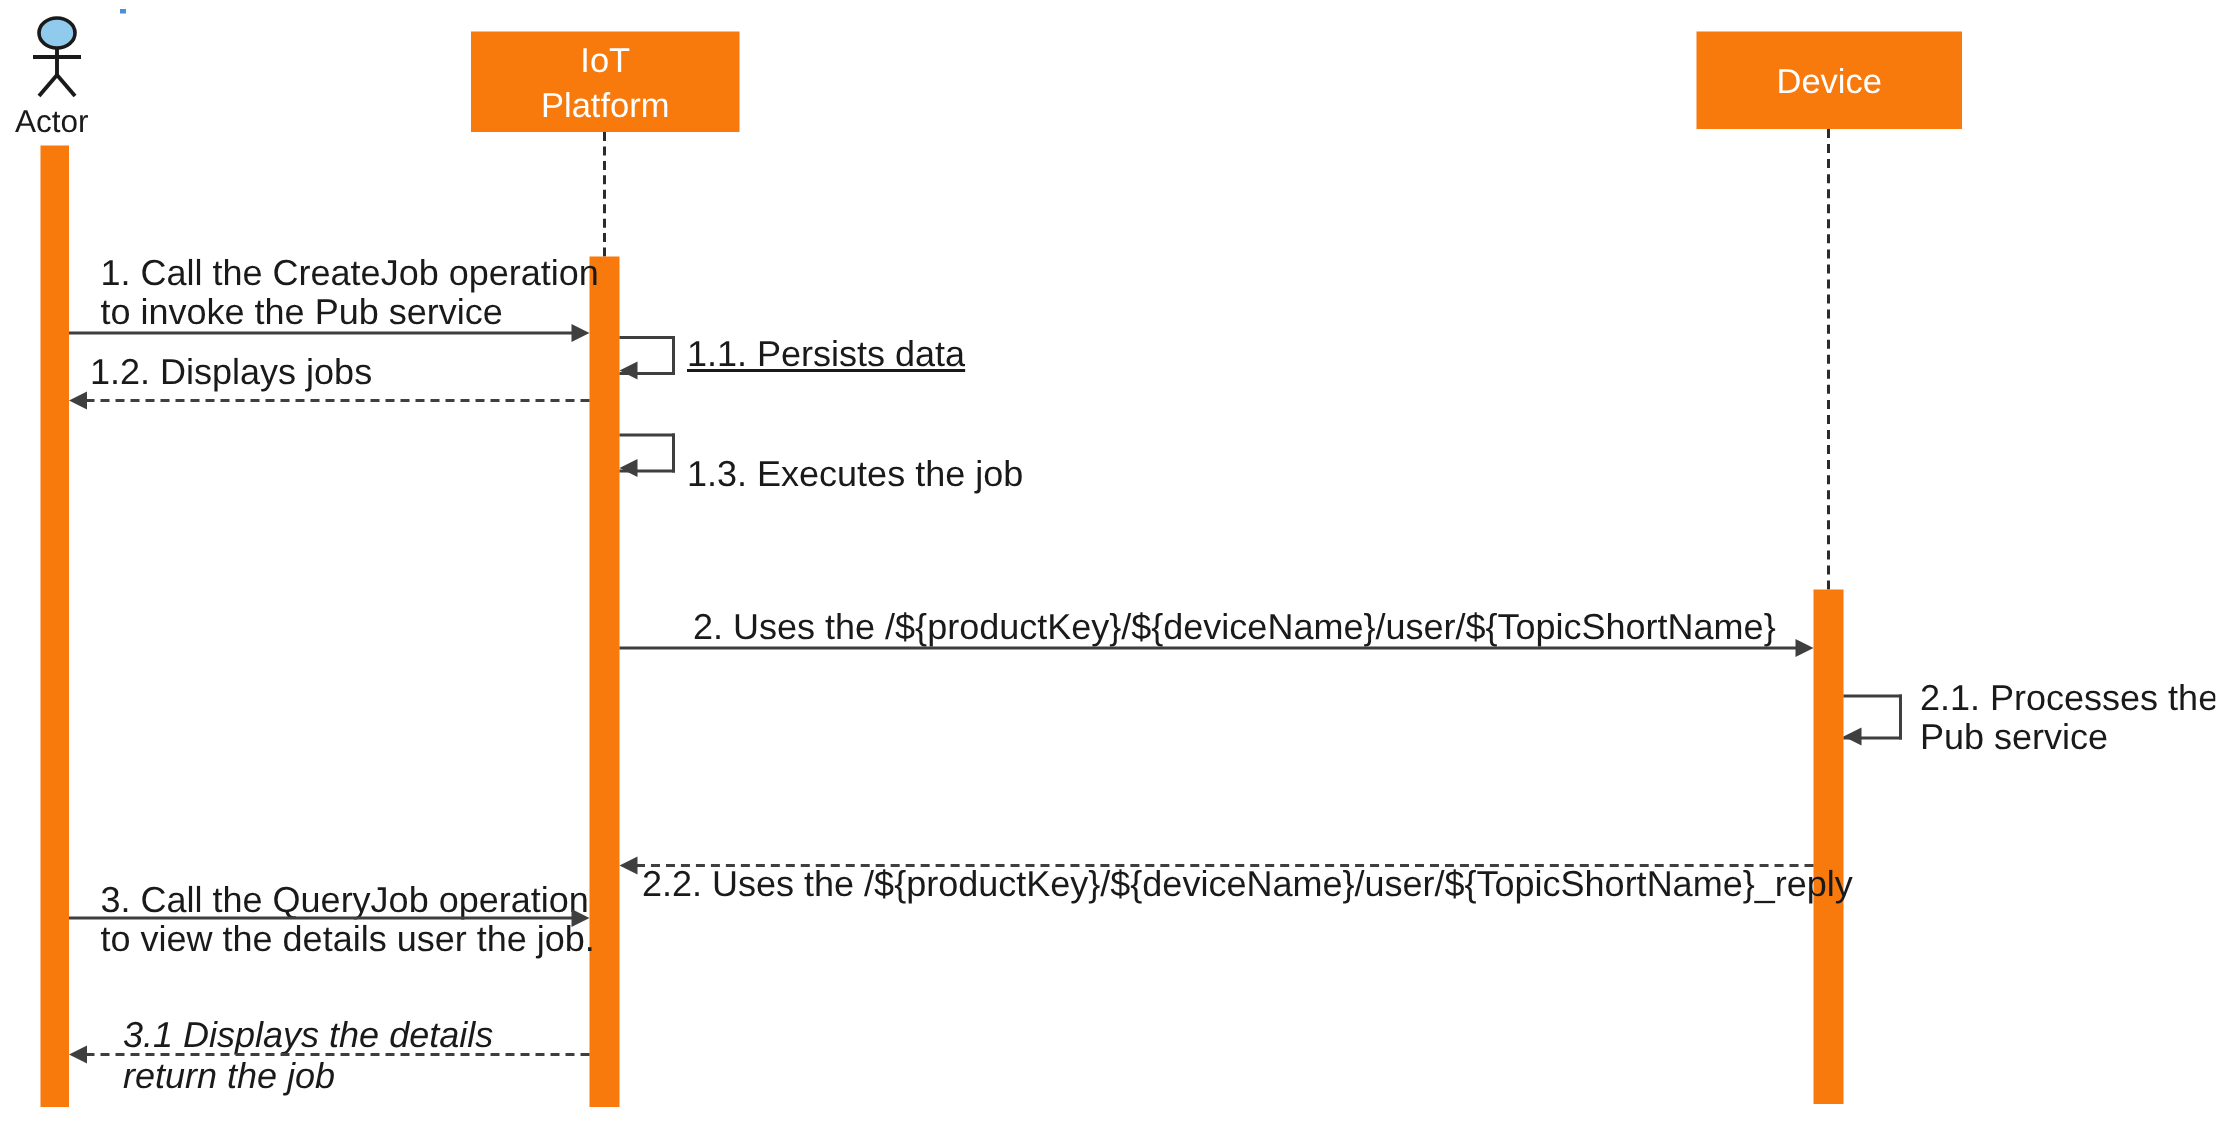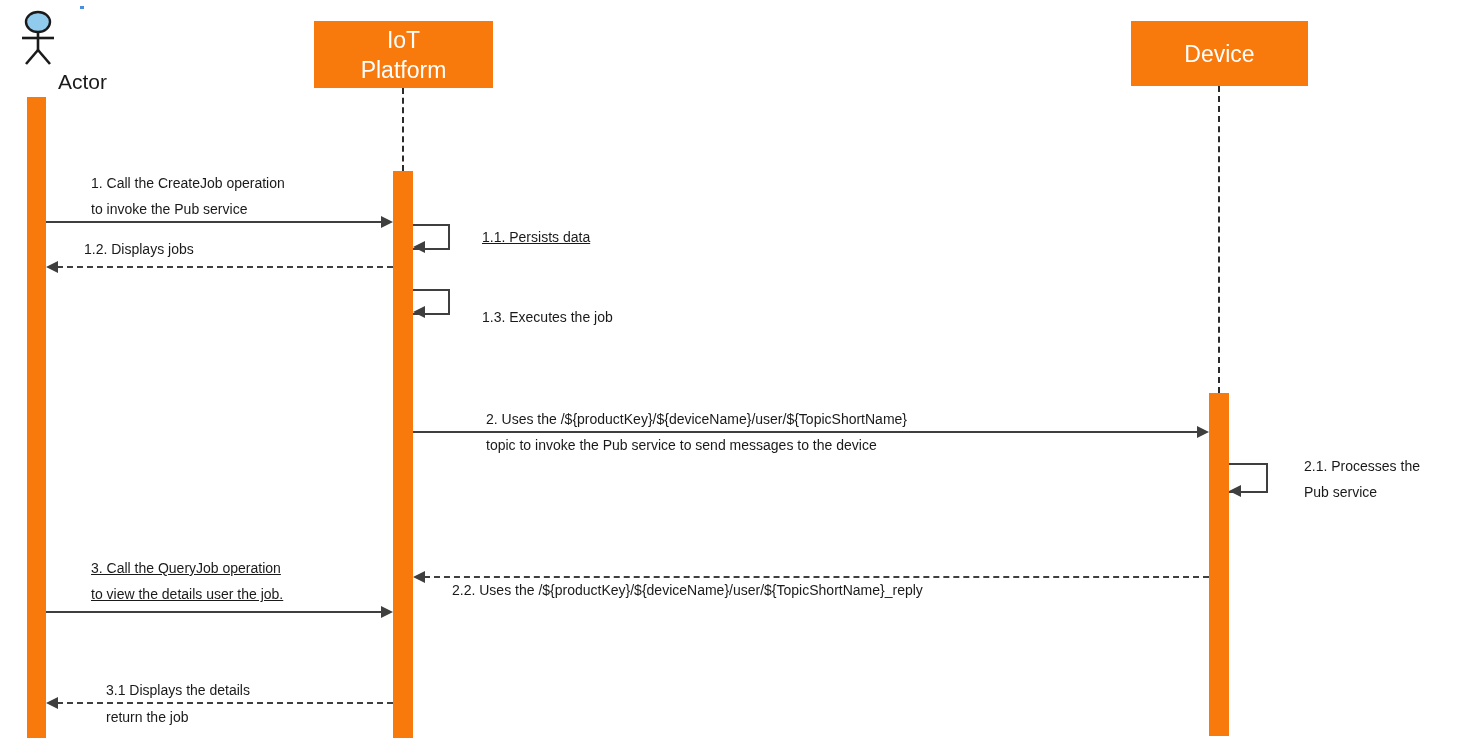--- a/index.html
+++ b/index.html
@@ -23,23 +23,23 @@
   
   .arr-r{position:absolute;width:0;height:0;border-top:6px solid transparent;
          border-bottom:6px solid transparent;border-left:12px solid #3F3F3F;}
   .arr-l{position:absolute;width:0;height:0;border-top:6px solid transparent;
          border-bottom:6px solid transparent;border-right:12px solid #3F3F3F;}
 
   
   .loop{position:absolute;border:2px solid #3F3F3F;border-left:none;background:transparent;}
 
   
-  .msg{position:absolute;font-size:14px;line-height:26px;white-space:nowrap;margin-left:24px;}
+  .msg{position:absolute;font-size:24px;line-height:26px;white-space:nowrap;}
 
-  .actor-label{position:absolute;font-size:21px;margin-left:48px;}
+  .actor-label{position:absolute;font-size:21px;}
   .stray{position:absolute;width:4px;height:3px;background:#4a8fdd;}
 </style>
 </head>
 <body>
 
 <div id="canvas">
 
   <div class="stray" style="left:80px;top:6px;"></div>
 
   <svg style="position:absolute;left:12px;top:5px;" width="52" height="62" viewBox="0 0 52 62">
@@ -86,45 +86,44 @@
   <div class="arr-l" style="left:46px;top:261px;"></div>
 
   <div class="loop" style="left:413px;top:289px;width:35px;height:22px;"></div>
   <div class="arr-l" style="left:413px;top:306px;"></div>
   <div class="msg" style="left:458px;top:304px;">
     <div>1.3. Executes the job</div>
   </div>
 
   <div class="msg" style="left:462px;top:406px;">
     <div>2. Uses the /${productKey}/${deviceName}/user/${TopicShortName}</div>
-    <div>topic to invoke the Pub service to send messages to the device</div>
   </div>
   <div class="line-solid" style="left:413px;top:431px;width:785px;"></div>
   <div class="arr-r" style="left:1197px;top:426px;"></div>
 
   <div class="loop" style="left:1229px;top:463px;width:37px;height:26px;"></div>
   <div class="arr-l" style="left:1229px;top:485px;"></div>
   <div class="msg" style="left:1280px;top:453px;">
     <div>2.1. Processes the</div>
     <div>Pub service</div>
   </div>
 
   <div class="msg" style="left:428px;top:577px;">
     <div>2.2. Uses the /${productKey}/${deviceName}/user/${TopicShortName}_reply</div>
   </div>
   <div class="line-dashed" style="left:424px;top:576px;width:785px;"></div>
   <div class="arr-l" style="left:413px;top:571px;"></div>
 
-  <div class="msg" style="left:67px;top:555px;text-decoration:underline;">
+  <div class="msg" style="left:67px;top:588px;">
     <div>3. Call the QueryJob operation</div>
     <div>to view the details user the job.</div>
   </div>
   <div class="line-solid" style="left:46px;top:611px;width:336px;"></div>
   <div class="arr-r" style="left:381px;top:606px;"></div>
 
-  <div class="msg" style="left:82px;top:677px;line-height:27px;">
+  <div class="msg" style="left:82px;top:677px;line-height:27px;font-style:italic;">
     <div>3.1 Displays the details</div>
     <div>return the job</div>
   </div>
   <div class="line-dashed" style="left:57px;top:702px;width:336px;"></div>
   <div class="arr-l" style="left:46px;top:697px;"></div>
 
 </div>
 
 </body></html>

